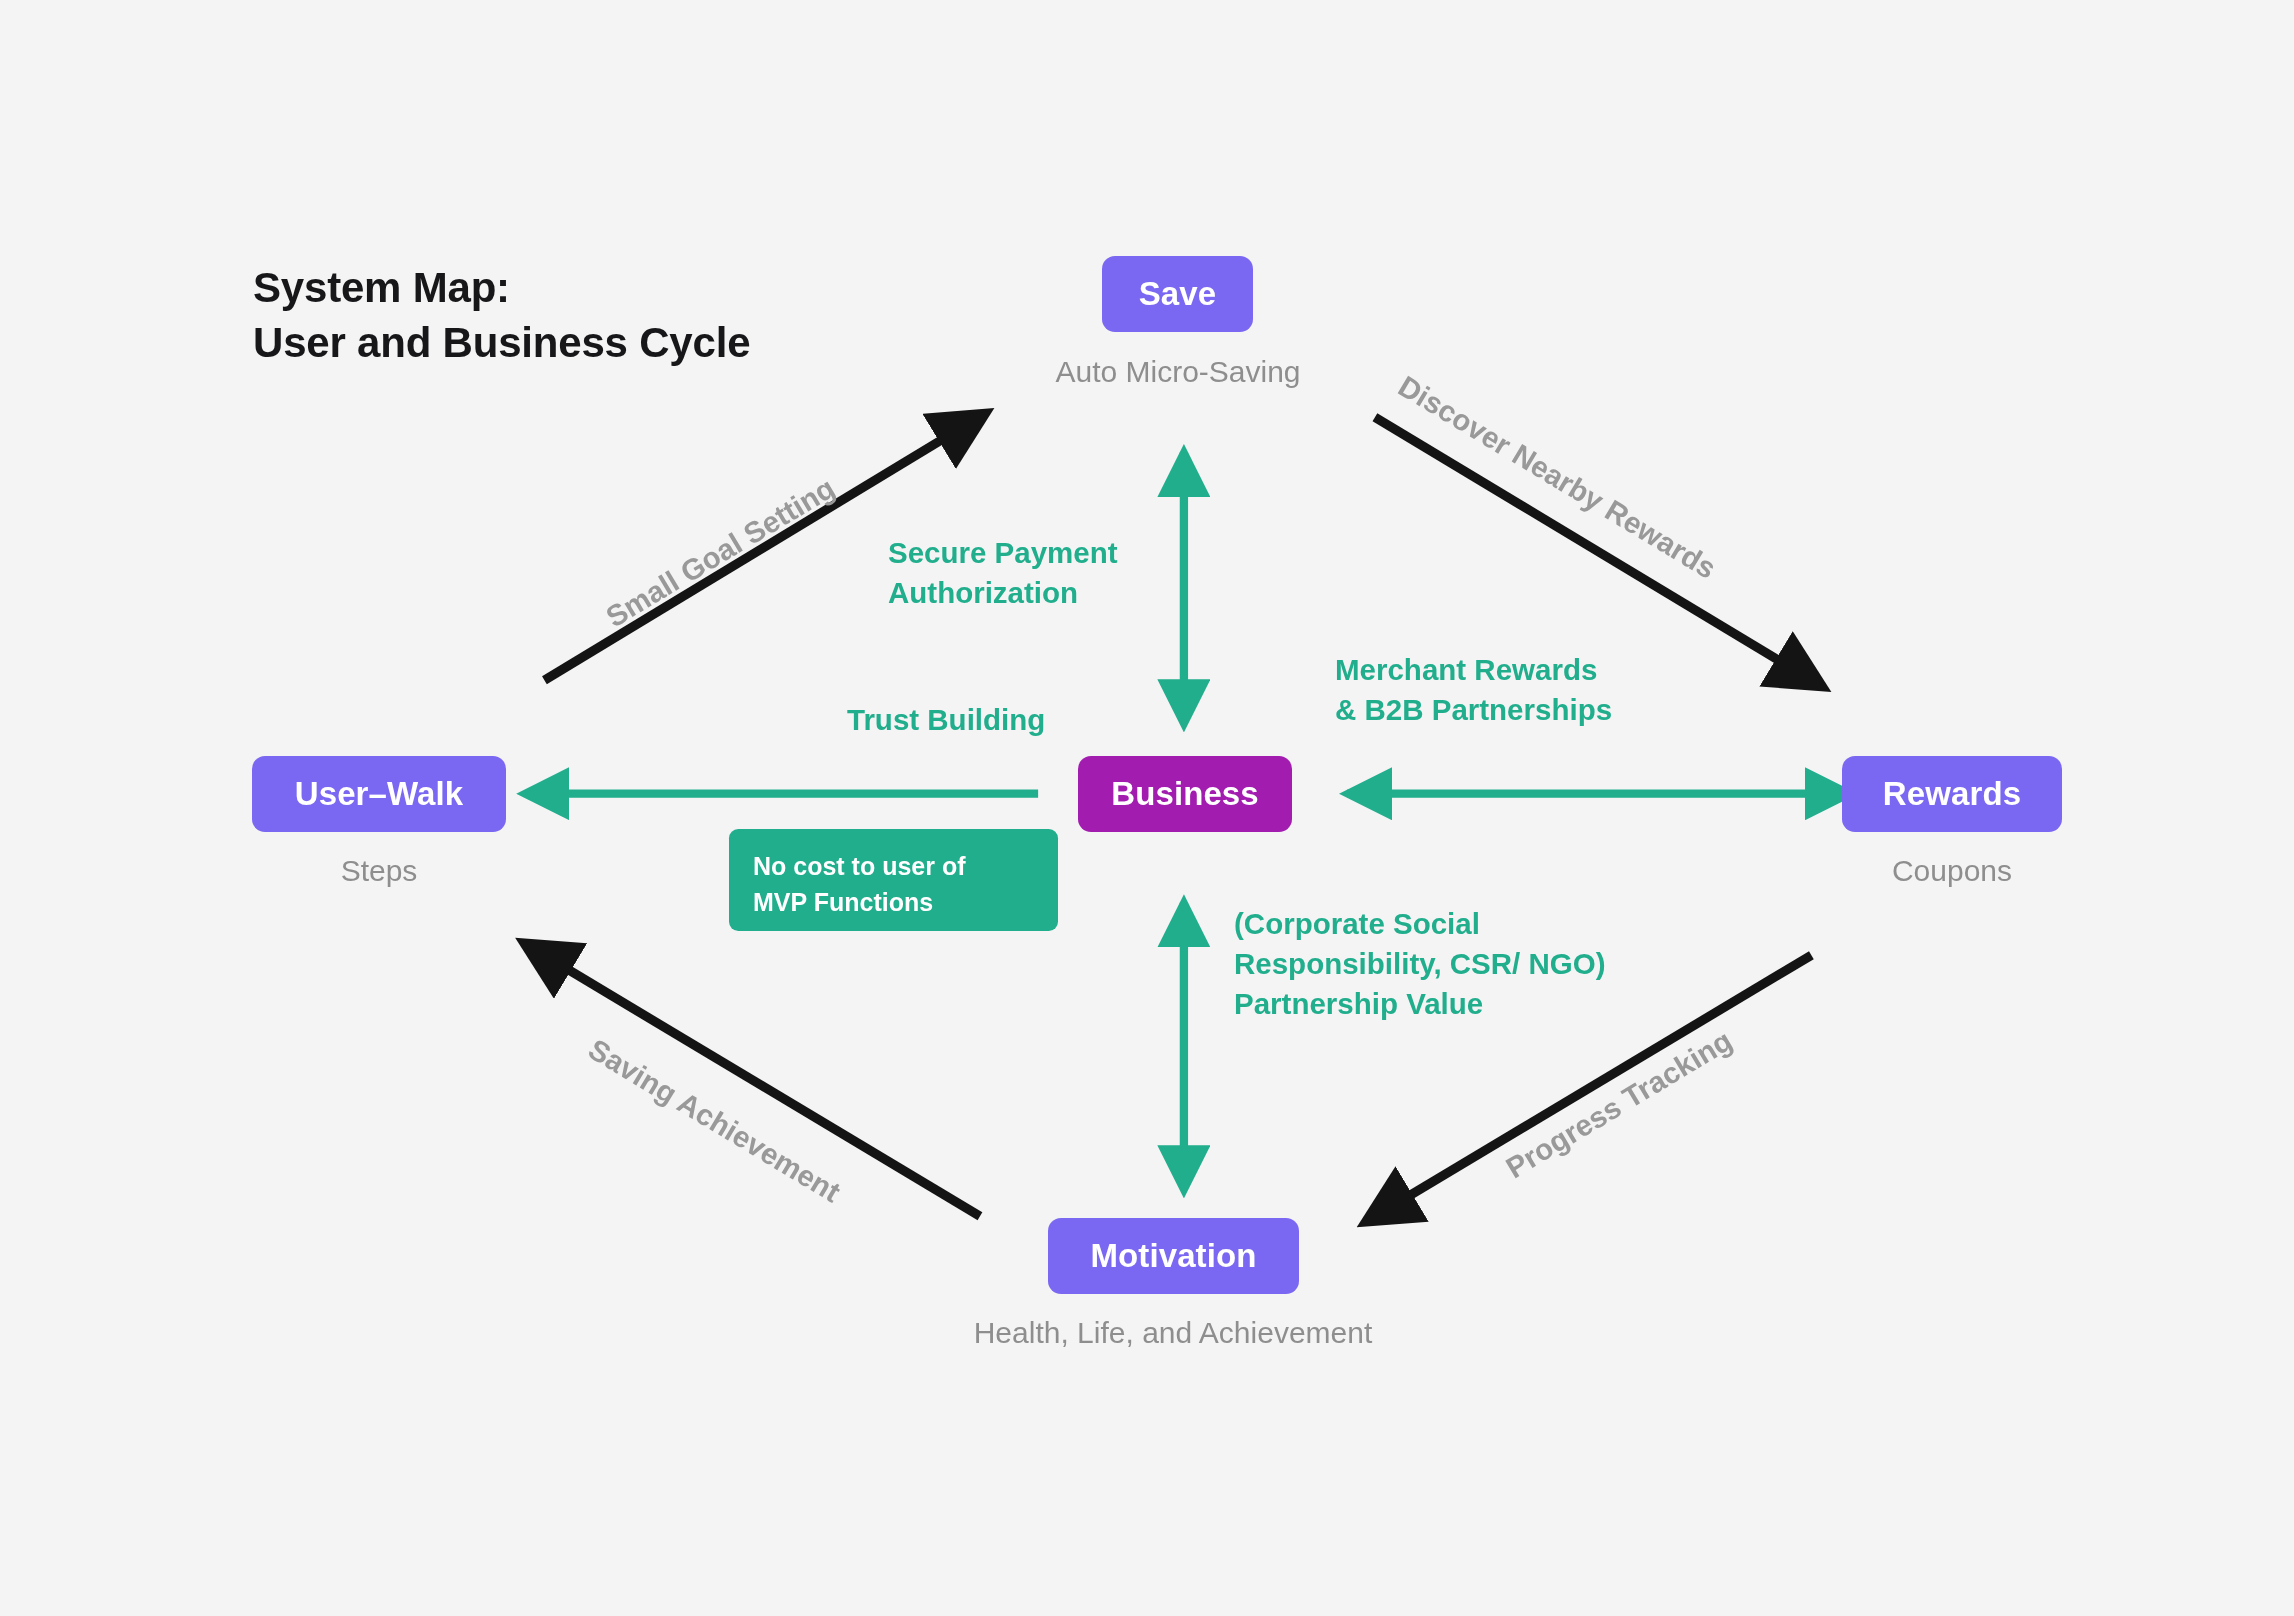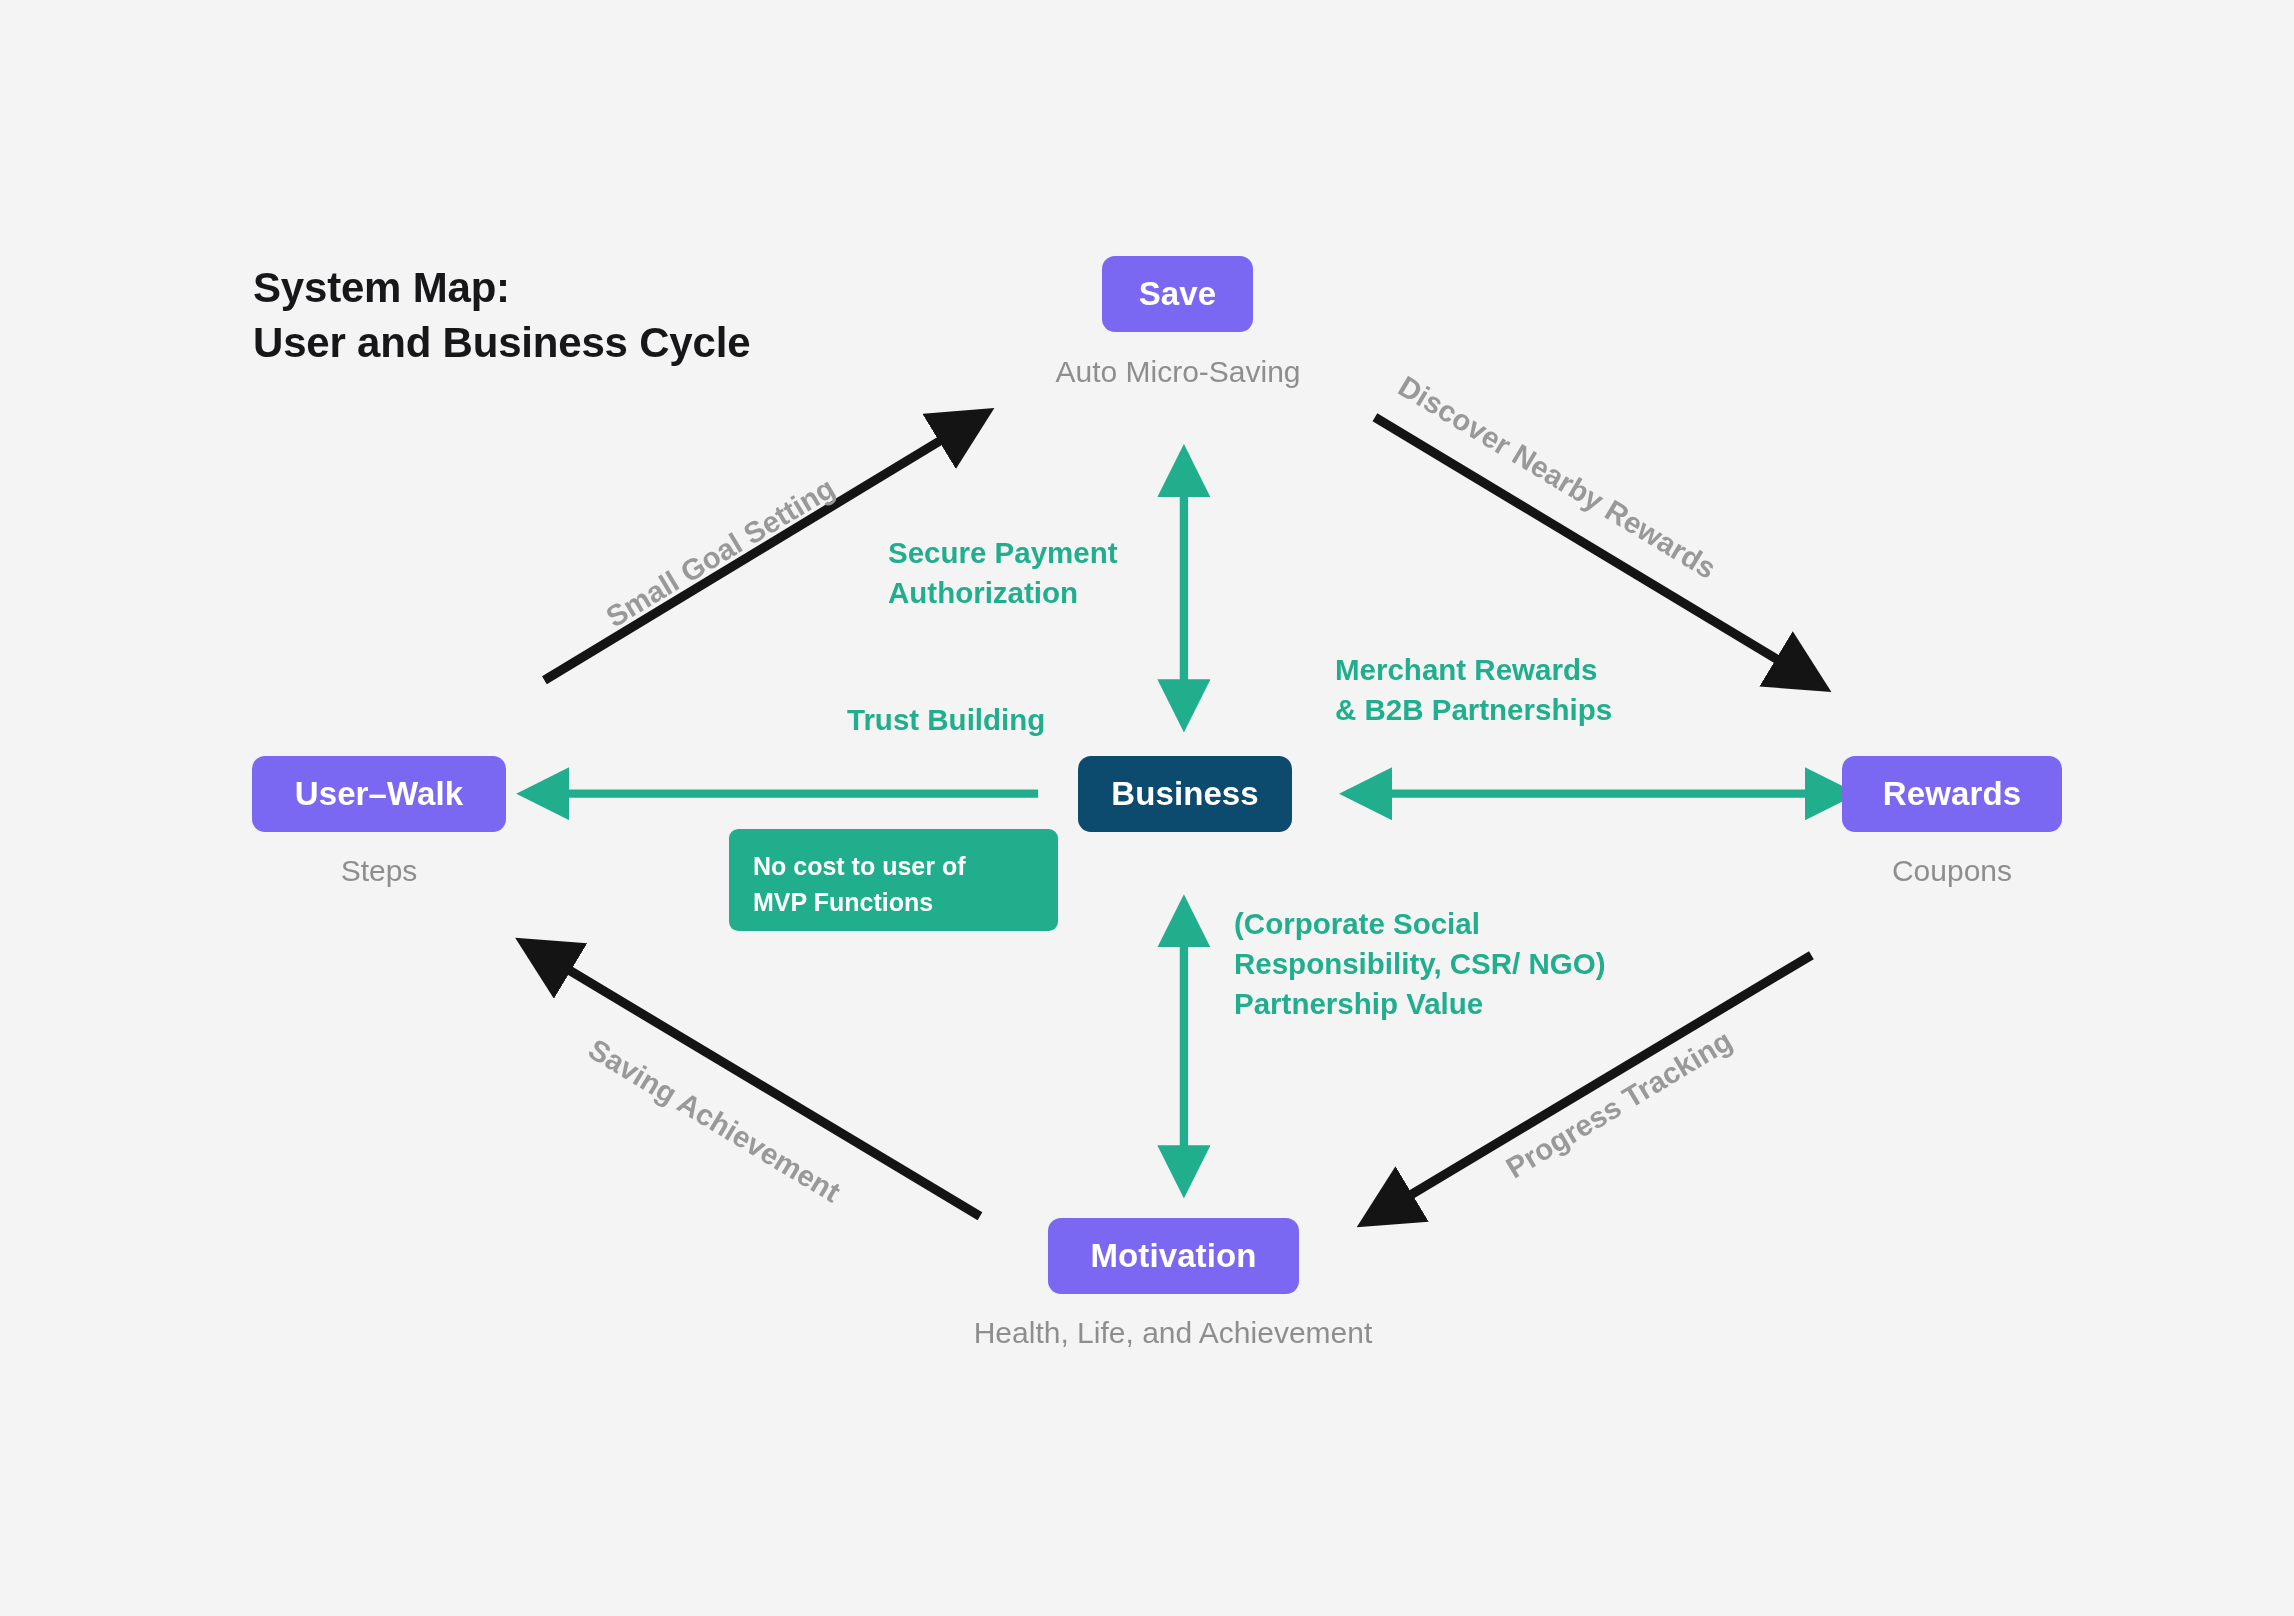--- a/index.html
+++ b/index.html
@@ -47,21 +47,21 @@
     align-items: center;
     justify-content: center;
     border-radius: 13px;
     color: #ffffff;
     font-size: 33px;
     font-weight: bold;
     letter-spacing: 0.1px;
     box-sizing: border-box;
   }
   .node.purple { background: #7b68f2; }
-  .node.green  { background: #0c4a6e; }
+  .node.green  { background: #a21caf; }
 
   .node-caption {
     position: absolute;
     font-size: 30px;
     color: #8e8e8e;
     white-space: nowrap;
     text-align: center;
   }
 
   

